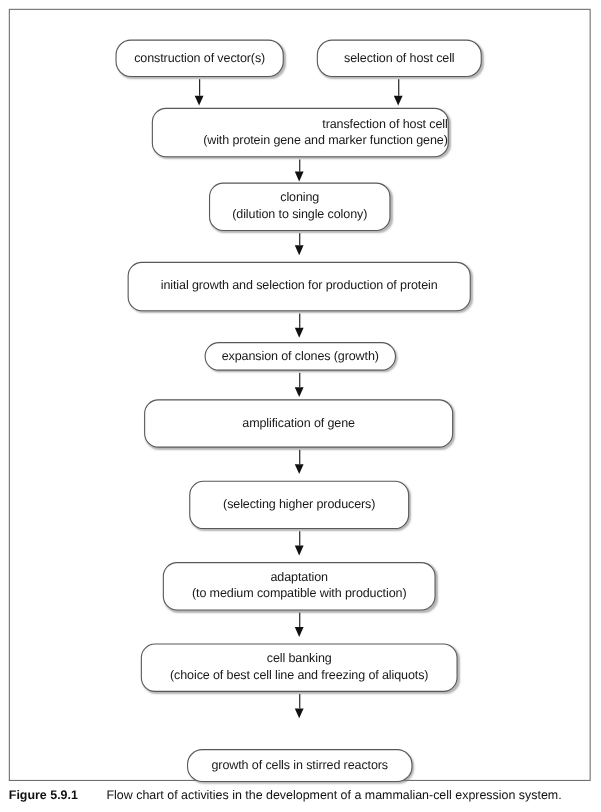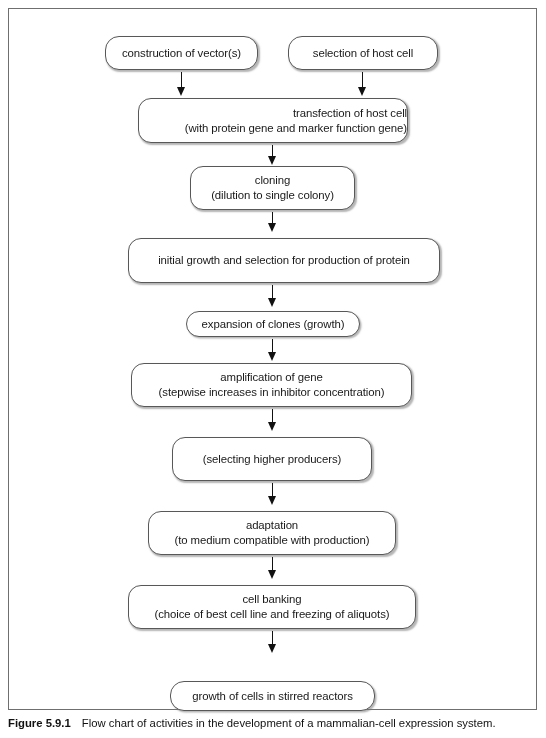--- a/index.html
+++ b/index.html
@@ -97,21 +97,21 @@
     left: 8px;
     top: 716px;
     width: 530px;
     font-size: 11.3px;
     line-height: 15px;
     color: #111111;
     white-space: nowrap;
   }
   #caption .cap-label {
     font-weight: bold;
-    margin-right: 11px;
+    margin-right: 26px;
   }
 </style>
 </head>
 <body>
 
 <div id="figure-root">
 
   <div id="frame"></div>
 
   <div id="flow">
@@ -147,41 +147,40 @@
     <div class="node rr" style="left:190px; top:166px; width:165px; height:44px;">
       <span class="ln">cloning</span>
       <span class="ln">(dilution to single colony)</span>
     </div>
 
     <div class="arrow" style="left:268px; top:212px; height:20px;">
       <span class="shaft" style="height:11px;"></span>
       <span class="head"></span>
     </div>
 
-    <div class="node rr" style="left:116px; top:238px; width:312px; height:45px;margin-left:12px;">
+    <div class="node rr" style="left:116px; top:238px; width:312px; height:45px;">
       <span class="ln">initial growth and selection for production of protein</span>
     </div>
 
     <div class="arrow" style="left:268px; top:285px; height:22px;">
       <span class="shaft" style="height:13px;"></span>
       <span class="head"></span>
     </div>
 
     <div class="node pill" style="left:186px; top:311px; width:174px; height:26px;">
       <span class="ln">expansion of clones (growth)</span>
     </div>
 
     <div class="arrow" style="left:268px; top:339px; height:22px;">
       <span class="shaft" style="height:13px;"></span>
       <span class="head"></span>
     </div>
 
     <div class="node rr" style="left:131px; top:363px; width:281px; height:44px;">
       <span class="ln">amplification of gene</span>
-      <span class="ln">(stepwise increases in inhibitor concentration)</span>
     </div>
 
     <div class="arrow" style="left:268px; top:409px; height:22px;">
       <span class="shaft" style="height:13px;"></span>
       <span class="head"></span>
     </div>
 
     <div class="node rr" style="left:172px; top:437px; width:200px; height:44px;">
       <span class="ln">(selecting higher producers)</span>
     </div>

